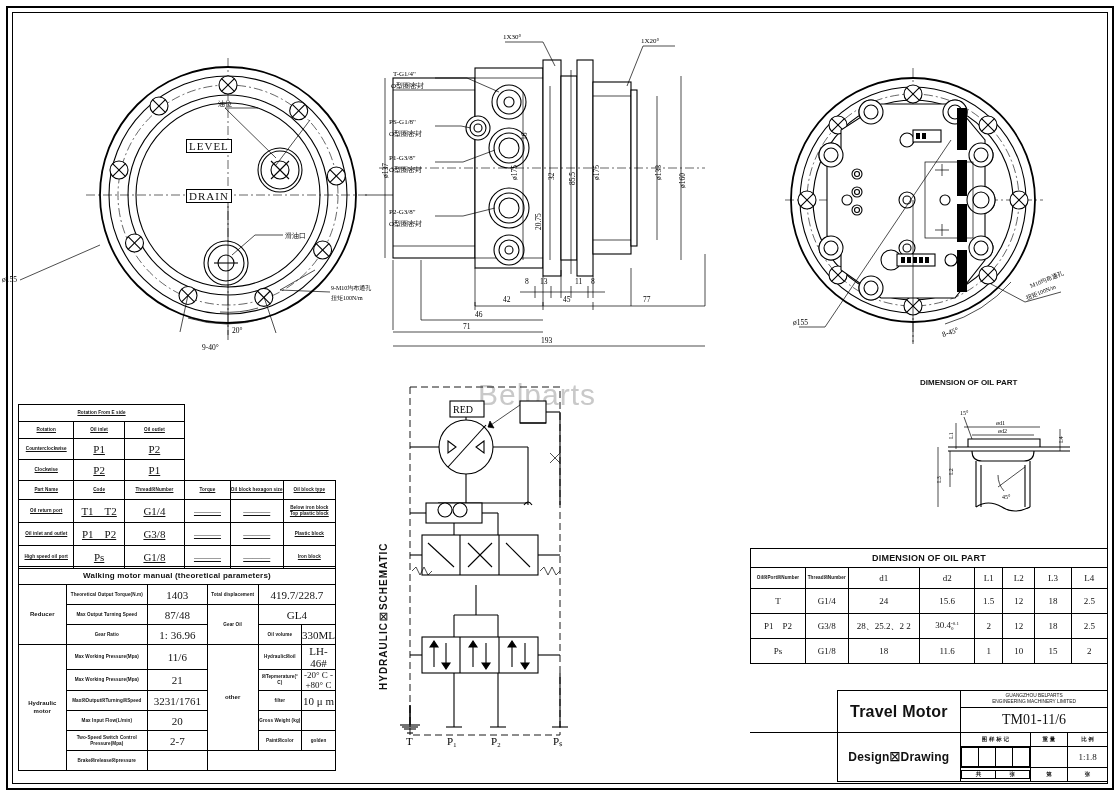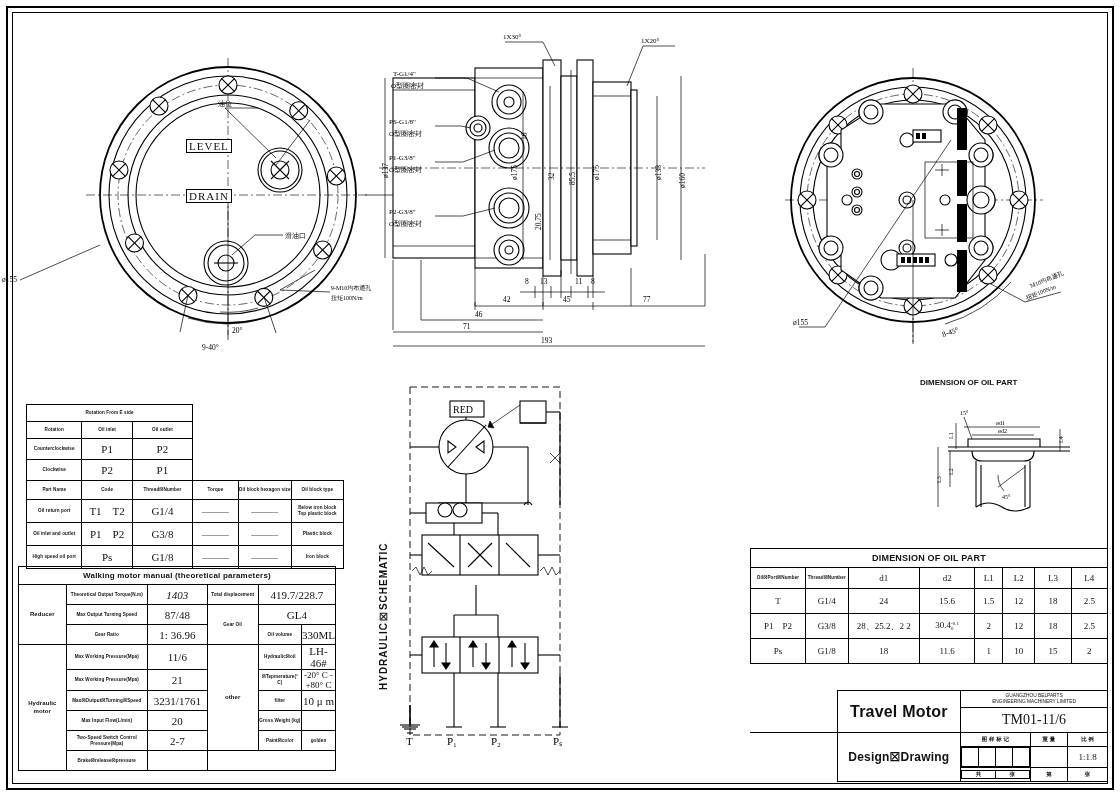--- a/index.html
+++ b/index.html
@@ -19,35 +19,36 @@
   .lbl{font-size:7px;}
   .lbl2{font-size:6px;}
   .dim{font-size:7.5px;font-family:"Liberation Serif",serif;}
   
   table{border-collapse:collapse;font-family:"Liberation Sans",sans-serif;}
   .tbl td,.tbl th{border:1px solid #000;text-align:center;vertical-align:middle;padding:0;}
   .hdrbold{font-weight:bold;font-size:8px;letter-spacing:.2px;}
   .cellsm{font-size:4.6px;font-weight:bold;line-height:1.25;letter-spacing:.1px;}
   .cellval{font-family:"Liberation Serif",serif;font-size:11px;}
   .cellval-s{font-family:"Liberation Serif",serif;font-size:9px;}
-  #tbl-left{position:absolute;left:26px;top:404px;width:318px;}
+  #tbl-left{position:absolute;left:18px;top:404px;width:318px;text-decoration:underline;}
   #tbl-main{position:absolute;left:18px;top:566px;width:318px;}
   #tbl-oil{position:absolute;left:750px;top:548px;width:358px;}
   #titleblock{position:absolute;left:750px;top:690px;width:358px;}
   .watermark{position:absolute;left:478px;top:378px;font-size:30px;color:#c9c9c9;font-family:"Liberation Sans",sans-serif;letter-spacing:1px;}
   .vtext{position:absolute;writing-mode:vertical-rl;text-orientation:mixed;transform:rotate(180deg);font-weight:bold;font-size:10px;letter-spacing:1px;font-family:"Liberation Sans",sans-serif;}
   .boxlbl{font-family:"Liberation Serif",serif;font-size:11px;letter-spacing:1px;}
 </style>
 </head>
 <body>
 
 <div id="sheet">
   <div class="border-outer"></div>
   <div class="border-inner"></div>
 
+  <div class="watermark">Belparts</div>
 
   <svg width="380" height="340" style="left:80px;top:50px;">
     <g class="ln thick">
       <circle cx="148" cy="145" r="128" class="fillw"></circle>
     </g>
     <g class="ln med">
       <circle cx="148" cy="145" r="119"></circle>
       <circle cx="148" cy="145" r="100"></circle>
       <circle cx="148" cy="145" r="92"></circle>
     </g>
@@ -621,21 +622,21 @@
     </table>
 
   <table class="tbl" id="tbl-main">
     <tbody>
         <tr>
       <td colspan="6" class="hdrbold" style="height:17px;margin-top:44px;">Walking motor manual (theoretical parameters)</td>
     </tr>
     <tr>
       <td rowspan="3" class="cellsm" style="width:52px;font-size:6px;">Reducer</td>
       <td class="cellsm" style="width:84px;height:19px;">Theoretical Output Torque(N.m)</td>
-      <td class="cellval" style="width:62px;font-style:italic;">1403</td>
+      <td class="cellval" style="width:62px;">1403</td>
       <td class="cellsm" style="width:56px;">Total displacement</td>
       <td class="cellval" colspan="2">419.7/228.7</td>
     </tr>
     <tr>
       <td class="cellsm" style="height:19px;">Max Output Turning Speed</td>
       <td class="cellval">87/48</td>
       <td rowspan="2" class="cellsm">Gear Oil</td>
       <td class="cellval" colspan="2">GL4</td>
     </tr>
     <tr>

